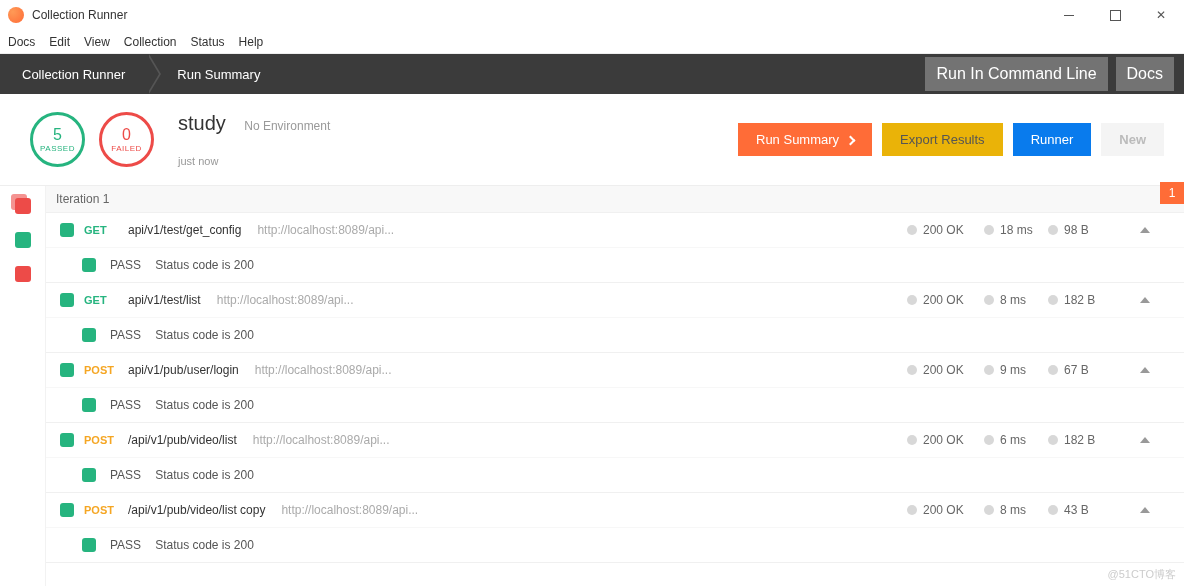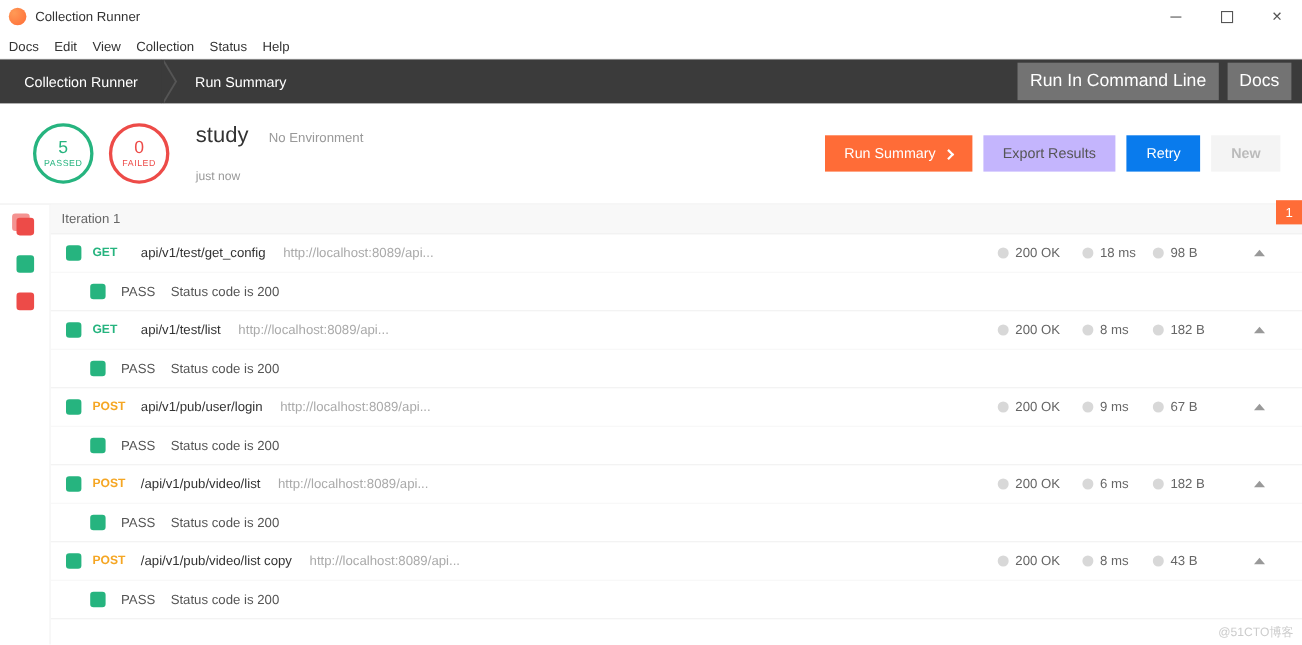--- a/index.html
+++ b/index.html
@@ -30,21 +30,21 @@
 .circle.fail { border-color: #ed4b48; color: #ed4b48; }
 .circle .num { font-size: 16px; }
 .circle .lbl { font-size: 8px; letter-spacing: 0.5px; }
 .sum-text { margin-left: 10px; }
 .sum-text .name { font-size: 20px; color: #333; }
 .sum-text .env { font-size: 12px; color: #999; margin-left: 14px; }
 .sum-text .time { font-size: 11px; color: #999; margin-top: 20px; }
 .sum-actions { margin-left: auto; display: flex; gap: 10px; }
 .btn { font-size: 13px; padding: 9px 18px; border: none; cursor: pointer; background: #fff; }
 .btn.orange { background: #ff6c37; color: #fff; }
-.btn.grey { background: #c4b5fd; color: #555; }
+.btn.grey { background: #eab308; color: #555; }
 .btn.blue { background: #097bed; color: #fff; }
 .btn.disabled { background: #f4f4f4; color: #bbb; font-weight: bold; }
 .chev-r { display: inline-block; width: 7px; height: 7px; border-right: 2px solid #fff; border-top: 2px solid #fff; transform: rotate(45deg); margin-left: 8px; }
 
 .content { display: flex; height: calc(100% - 94px - 88px); }
 .gutter { width: 45px; padding-top: 12px; display: flex; flex-direction: column; align-items: center; gap: 18px; }
 .g-icon { width: 16px; height: 16px; border-radius: 3px; position: relative; }
 .g-icon.red { background: #ed4b48; }
 .g-icon.green { background: #26b47f; }
 .g-icon.red.stack::before { content: ""; position: absolute; left: -4px; top: -4px; width: 16px; height: 16px; background: #ed4b48; border-radius: 3px; z-index: -1; opacity: 0.6; }
@@ -117,21 +117,21 @@
   <div class="sum-text">
     <div>
       <span class="name">study</span>
       <span class="env">No Environment</span>
     </div>
     <div class="time">just now</div>
   </div>
   <div class="sum-actions">
     <button class="btn orange"><span>Run Summary</span><span class="chev-r"></span></button>
     <button class="btn grey">Export Results</button>
-    <button class="btn blue">Retry</button>
+    <button class="btn blue">Runner</button>
     <button class="btn disabled">New</button>
   </div>
 </div>
 
 <div class="content">
   <div class="gutter">
     <div class="g-icon red stack"></div>
     <div class="g-icon green"></div>
     <div class="g-icon red"></div>
   </div>

